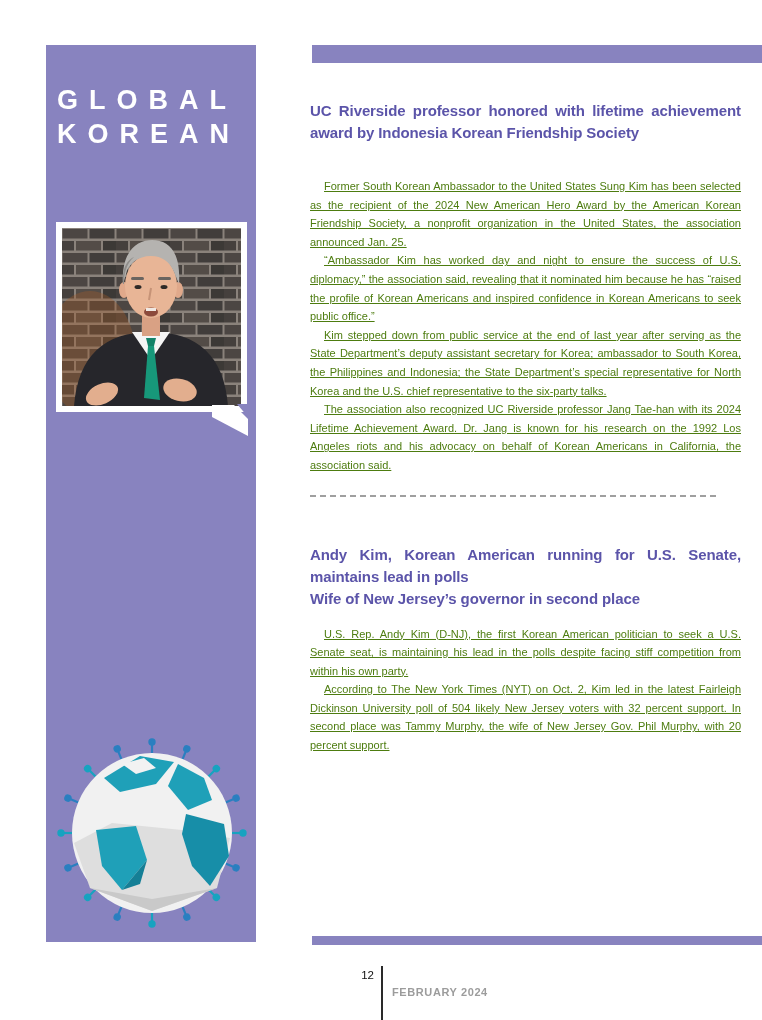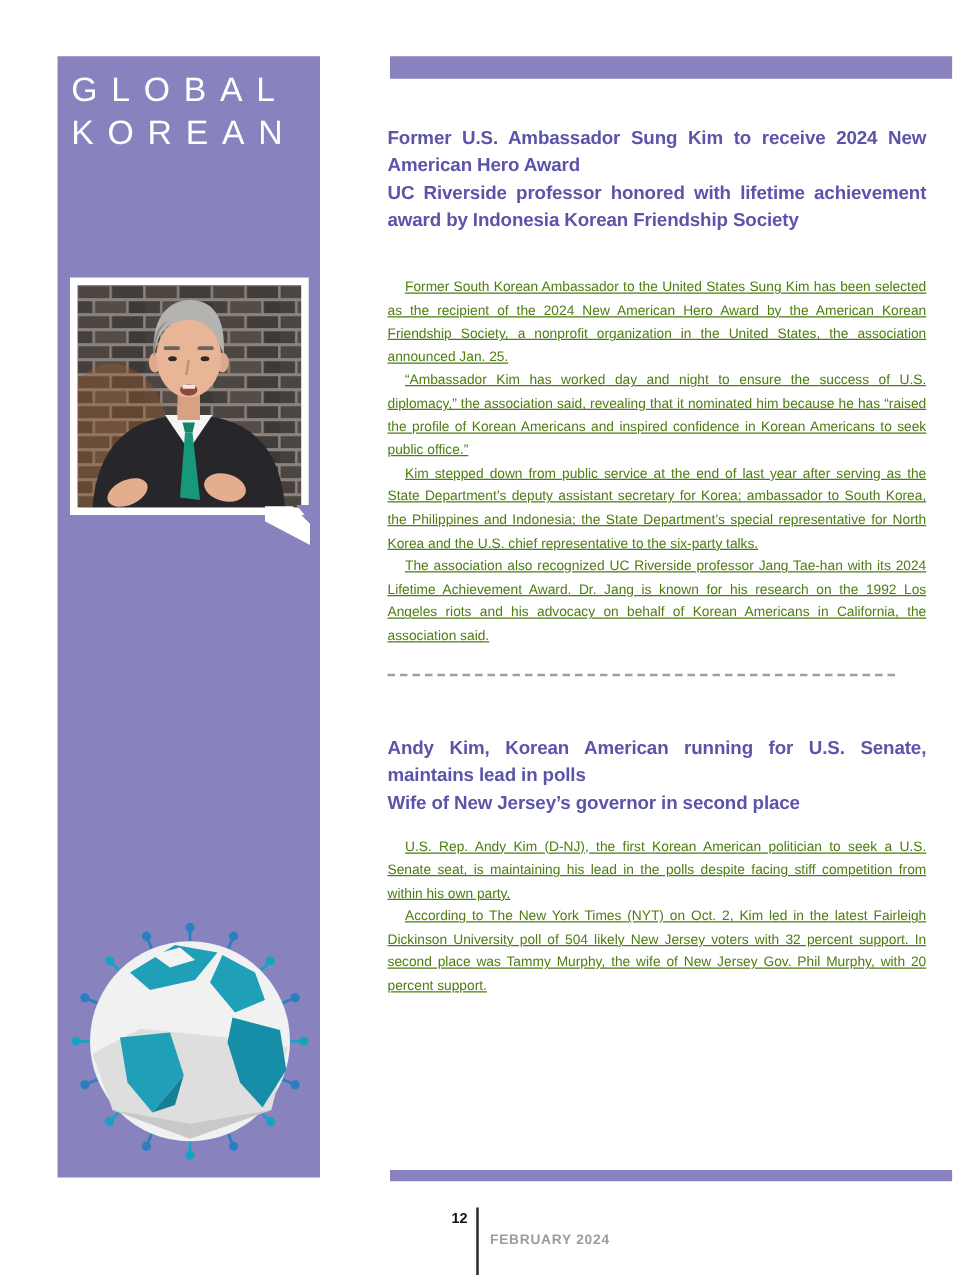--- a/index.html
+++ b/index.html
@@ -1,22 +1,22 @@
 <!DOCTYPE html>
 <html><head>
 <meta charset="utf-8">
 <style>
   html,body{margin:0;padding:0;background:#fff;}
   #page{position:relative;width:762px;height:1020px;background:#ffffff;overflow:hidden;
         font-family:"Liberation Sans","DejaVu Sans",sans-serif;}
 
   
   .sidebar{position:absolute;left:46px;top:45px;width:210px;height:897px;background:#8883bf;}
-  .brand{padding:10px 0 0 11px;color:#ffffff;font-weight:normal;font-size:27px;
-         letter-spacing:11px;line-height:34px;white-space:pre-line;}
+  .brand{padding:10px 0 0 11px;color:#ffffff;font-weight:bold;font-size:27px;
+         letter-spacing:11px;line-height:34px;white-space:pre-line;margin-top:28px;}
 
   .photo-frame{position:absolute;left:56px;top:222px;width:179px;height:178px;
                border:6px solid #ffffff;overflow:hidden;background:#847c76;}
   .photo-frame svg{display:block;}
   .bubble-tail{position:absolute;left:200px;top:400px;}
 
   .globe-wrap{position:absolute;left:52px;top:738px;width:200px;height:190px;}
 
   
   .bar-top{position:absolute;left:312px;top:45px;width:450px;height:18px;background:#8883bf;}
@@ -28,21 +28,21 @@
             text-align:justify;letter-spacing:-0.1px;margin:0;}
   .body-block{margin-top:33px;}
   .body-block p{margin:0;font-size:11px;line-height:18.6px;color:#4d7c0f;
                 text-align:justify;text-indent:14px;text-decoration:underline;}
   .dashed-divider{margin-top:20px;width:406px;border-top:2px dashed #9f9f9f;height:0;}
   .headline-2{margin-top:47px;}
   .body-block-2{margin-top:15px;}
 
   
   .footer-page-num{position:absolute;left:350px;top:969px;width:24px;text-align:right;
-                   font-size:11.5px;font-weight:bold;color:#111111;}
+                   font-size:11.5px;font-weight:normal;color:#111111;}
   .footer-rule{position:absolute;left:381px;top:966px;width:2px;height:54px;background:#2a2a2a;}
   .footer-issue{position:absolute;left:392px;top:986px;font-size:11px;font-weight:bold;
                 color:#9c9c9c;letter-spacing:0.6px;}
 </style>
 </head>
 <body>
 
 <div id="page">
 
   <div class="sidebar">
@@ -180,21 +180,20 @@
       <polygon points="70,152 95,122 88,146" fill="#157f96"></polygon>
     </svg>
   </div>
 
   <div class="bar-top"></div>
   <div class="bar-bottom"></div>
 
   <div class="content">
 
     <div>
-      <p class="headline">Former U.S. Ambassador Sung Kim to receive 2024 New American Hero Award</p>
       <p class="headline">UC Riverside professor honored with lifetime achievement award by Indonesia Korean Friendship Society</p>
       <div class="body-block">
         <p>Former South Korean Ambassador to the United States Sung Kim has been selected as the recipient of the 2024 New American Hero Award by the American Korean Friendship Society, a nonprofit organization in the United States, the association announced Jan. 25.</p>
         <p>“Ambassador Kim has worked day and night to ensure the success of U.S. diplomacy,” the association said, revealing that it nominated him because he has “raised the profile of Korean Americans and inspired confidence in Korean Americans to seek public office.”</p>
         <p>Kim stepped down from public service at the end of last year after serving as the State Department’s deputy assistant secretary for Korea; ambassador to South Korea, the Philippines and Indonesia; the State Department’s special representative for North Korea and the U.S. chief representative to the six-party talks.</p>
         <p>The association also recognized UC Riverside professor Jang Tae-han with its 2024 Lifetime Achievement Award. Dr. Jang is known for his research on the 1992 Los Angeles riots and his advocacy on behalf of Korean Americans in California, the association said.</p>
       </div>
     </div>
 
     <div class="dashed-divider"></div>

